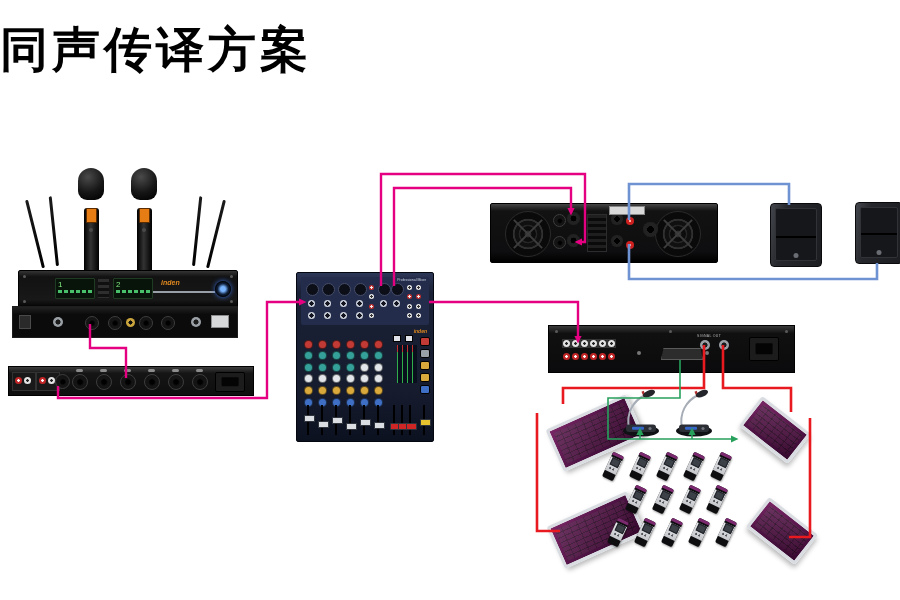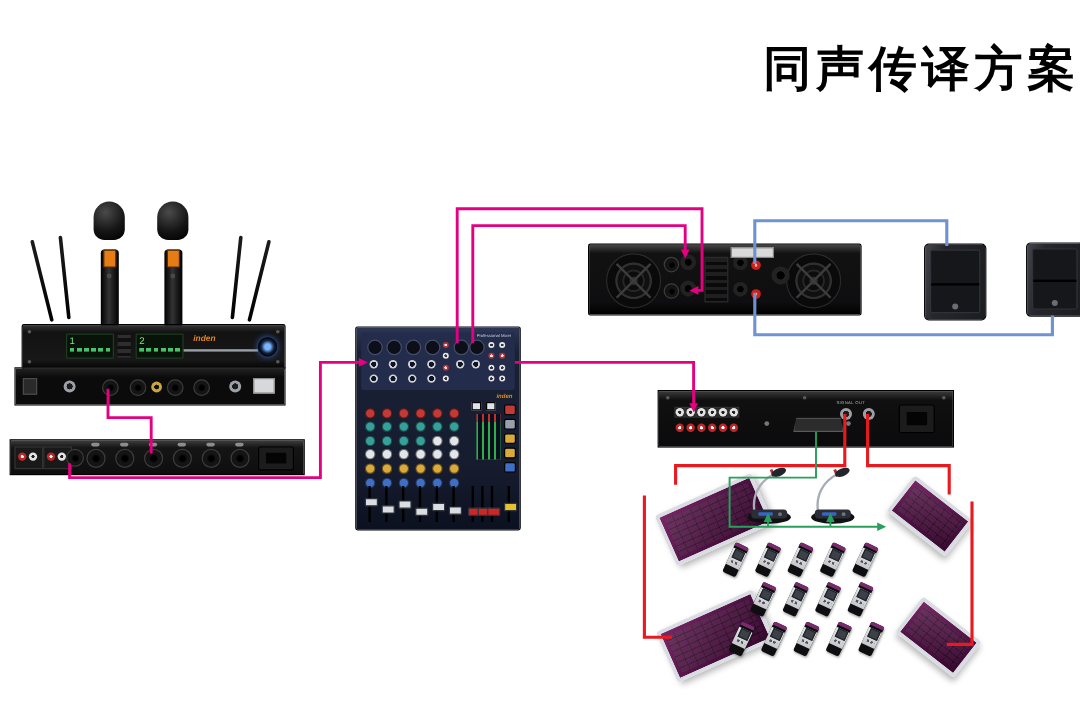--- a/index.html
+++ b/index.html
@@ -1,21 +1,21 @@
 <!DOCTYPE html>
 <html><head>
 <meta charset="utf-8">
 <style>
   html,body{margin:0;padding:0;background:#ffffff;}
   .stage{position:relative;width:900px;height:600px;background:#fff;overflow:hidden;
          font-family:"Liberation Sans", sans-serif;}
 
   
-  .title{position:absolute;left:0;top:30px;width:100%;text-align:right;
-         font-size:40px;font-weight:900;letter-spacing:4px;color:#000;}
+  .title{position:absolute;left:0;top:18px;width:100%;text-align:left;
+         font-size:48px;font-weight:900;letter-spacing:4px;color:#000;}
 
   
   #wires{position:absolute;left:0;top:0;width:900px;height:600px;z-index:40;pointer-events:none;}
 
   
   .hmic{position:absolute;top:168px;width:26px;height:100px;z-index:10;}
   .hmic-head{width:26px;height:32px;border-radius:13px 13px 9px 9px;
     background:radial-gradient(circle at 38% 28%,#4a4a4a,#161616 55%,#000 95%);}
   .hmic-body{width:15px;height:66px;margin:0 auto;border-radius:3px 3px 4px 4px;
     background:linear-gradient(90deg,#000,#333 45%,#000);}

